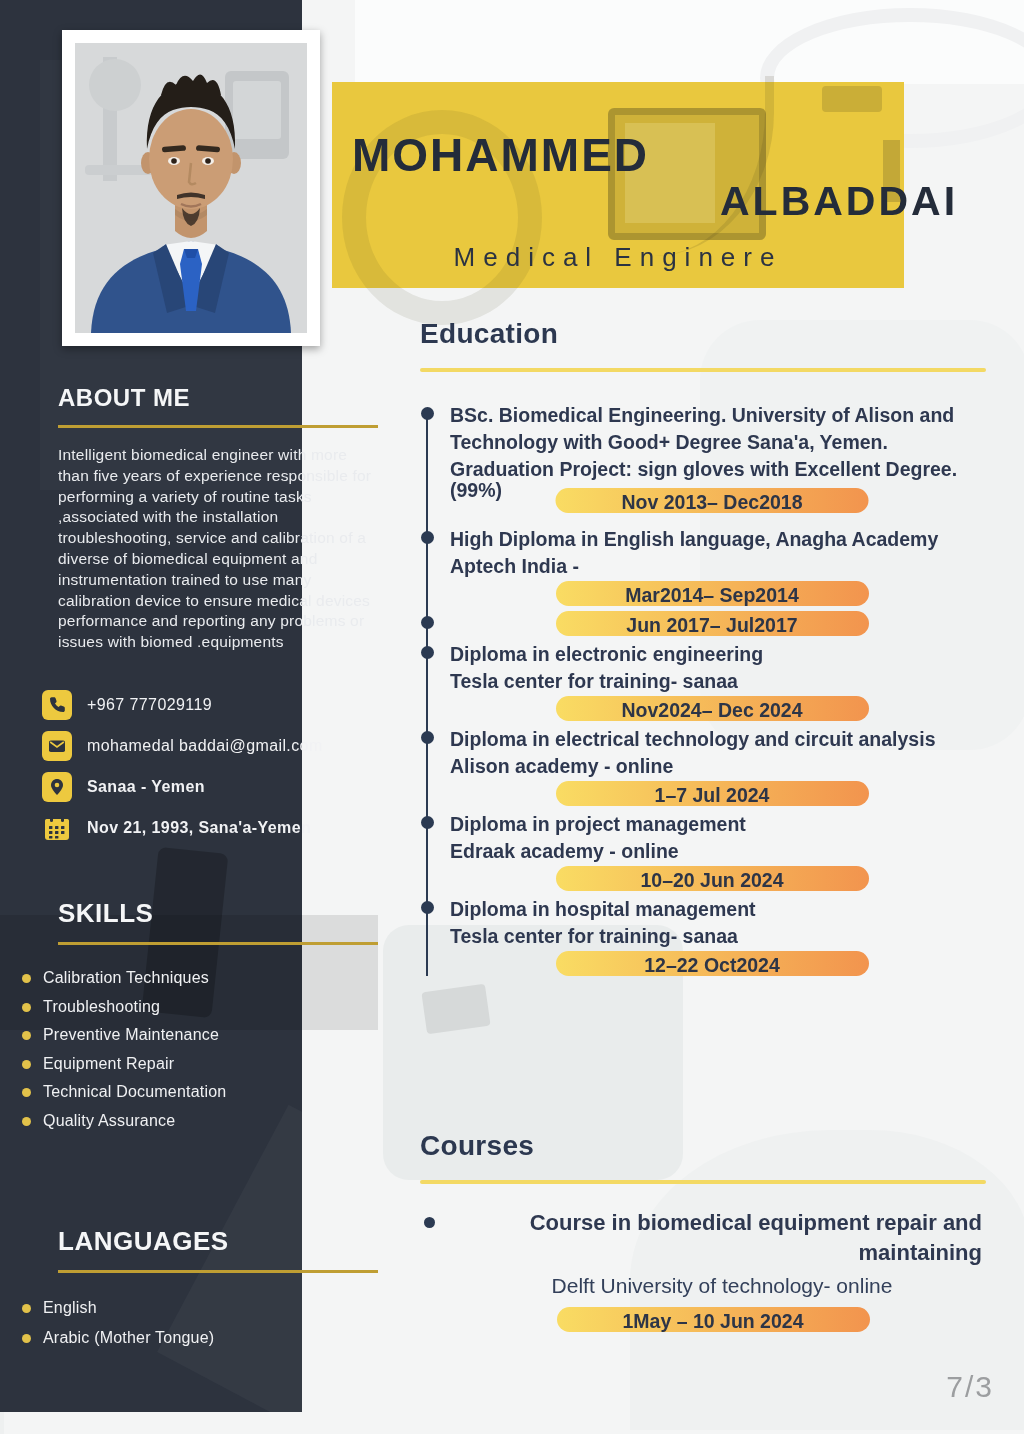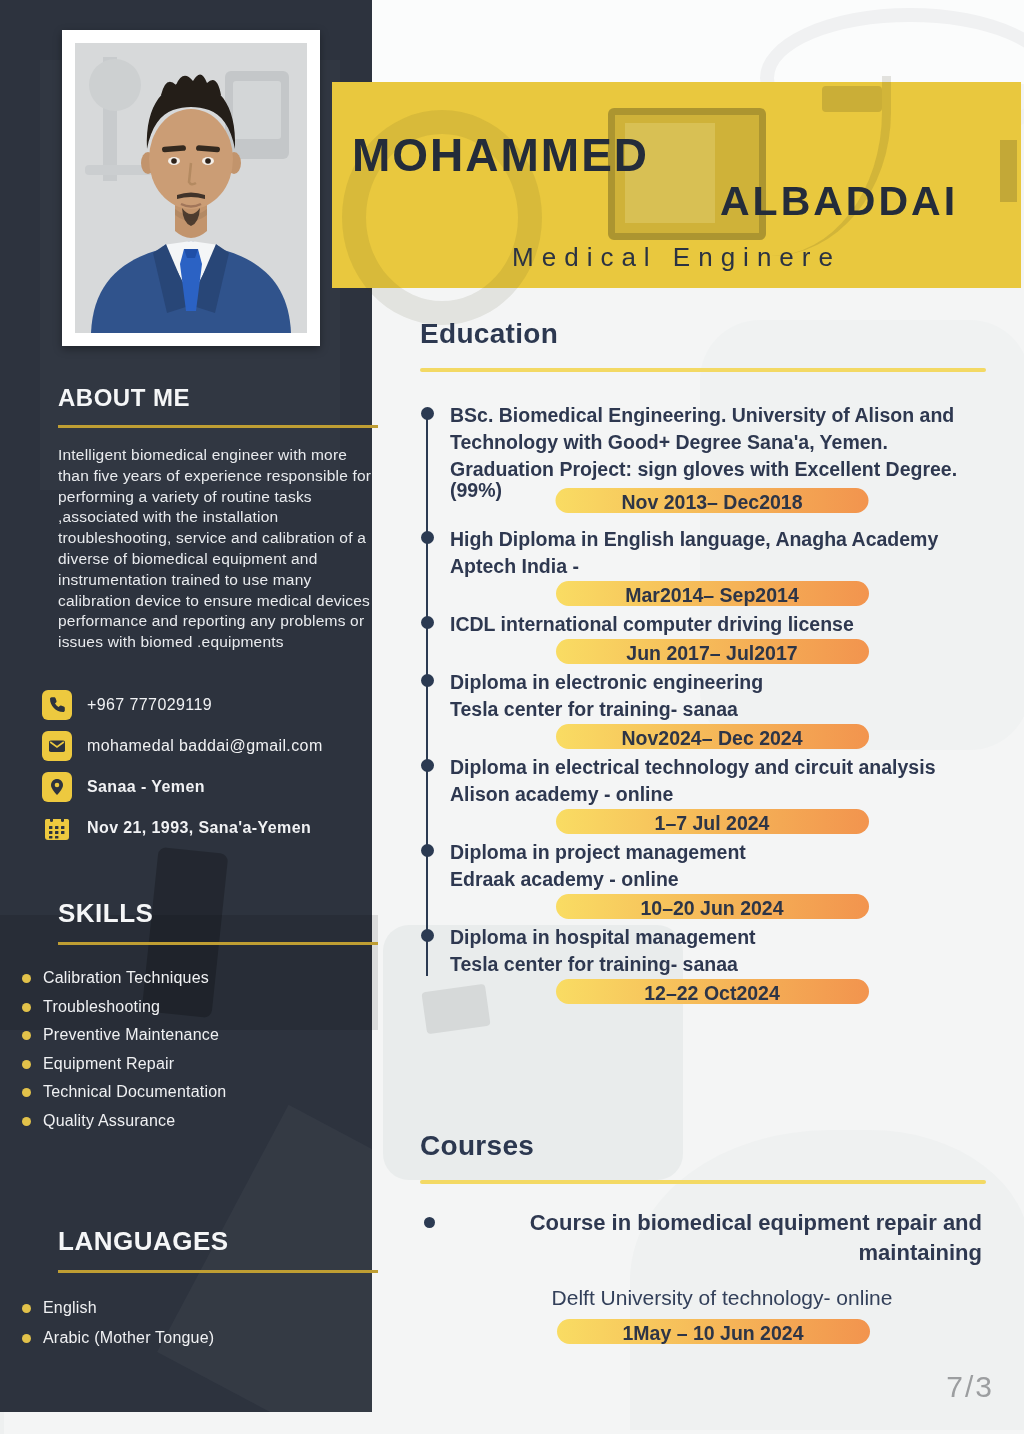--- a/index.html
+++ b/index.html
@@ -11,21 +11,21 @@
   .bg { position:absolute; z-index:0; }
   .bg-topwhite { left:355px; top:0; width:669px; height:84px; background:#fbfcfc; }
   .bg-blob1 { left:700px; top:320px; width:330px; height:430px; background:#f0f2f2; border-radius:60px; }
   .bg-machine { left:383px; top:925px; width:300px; height:255px; background:#e9ecec; border-radius:26px; }
   .bg-key { left:424px; top:988px; width:64px; height:42px; background:#d6d9d9; transform:rotate(-8deg); border-radius:4px; }
   .bg-blob2 { left:630px; top:1130px; width:400px; height:300px; background:#eff1f1; border-radius:50% 40% 0 0; }
   .bg-curve { left:760px; top:8px; width:300px; height:140px; border-radius:50%; border:14px solid #f0f1f2; background:transparent; }
   .edge-right { right:0; top:0; width:4px; height:100%; background:#eef0f0; z-index:6; }
 
   
-  .sidebar { position:absolute; left:0; top:0; width:372px; height:1412px; background:#2d333e; z-index:1; }
+  .sidebar { position:absolute; left:0; top:0; width:302px; height:1412px; background:#2d333e; z-index:1; }
   .sb-tex { position:absolute; }
   .sb-tex1 { left:150px; top:850px; width:70px; height:165px; background:rgba(0,0,0,.22); transform:rotate(6deg); border-radius:8px; }
   .sb-tex2 { left:0; top:915px; width:378px; height:115px; background:rgba(0,0,0,.10); }
   .sb-tex3 { left:210px; top:1140px; width:220px; height:280px; background:rgba(255,255,255,.035); transform:rotate(28deg); }
   .sb-tex4 { left:40px; top:60px; width:300px; height:430px; background:rgba(255,255,255,.025); }
 
   .photo-frame { position:absolute; left:62px; top:30px; width:258px; height:316px; background:#ffffff;
                  padding:13px; box-shadow:0 3px 8px rgba(0,0,0,.35); }
   .photo-frame svg { display:block; width:232px; height:290px; }
 
@@ -50,21 +50,21 @@
   .dotlist { list-style:none; margin-top:24px; }
   .dotlist li { position:relative; padding-left:21px; color:#f0f1f3; font-size:16px; font-weight:500;
                 letter-spacing:.2px; height:28.5px; }
   .dotlist li::before { content:''; position:absolute; left:0; top:5px; width:9px; height:9px;
                         border-radius:50%; background:#e2c24a; }
   .languages { left:22px; top:1226px; width:352px; }
   .languages .dotlist { margin-top:26px; }
   .languages .dotlist li { height:30px; }
 
   
-  .band { position:absolute; left:332px; top:82px; width:689px; height:206px; background:#e9c83e; z-index:2; }
+  .band { position:absolute; left:332px; top:82px; width:572px; height:206px; background:#e9c83e; z-index:2; }
   .band-shape { position:absolute; }
   .band-monitor { left:276px; top:26px; width:158px; height:132px; background:rgba(73,66,28,.16);
                   border:7px solid rgba(50,46,22,.22); border-radius:6px; }
   .band-monitor::after { content:''; position:absolute; left:10px; top:8px; width:90px; height:100px;
                          background:rgba(240,225,150,.30); }
   .band-arc { left:10px; top:28px; width:200px; height:215px; border:24px solid rgba(70,64,28,.10); border-radius:50%; }
   .band-cable { right:130px; top:-6px; width:150px; height:180px; border-right:9px solid rgba(60,55,25,.13);
                 border-radius:0 0 80% 0; }
   .band-patch { right:4px; top:58px; width:17px; height:62px; background:rgba(110,95,40,.30); }
   .band-top { left:490px; top:4px; width:60px; height:26px; background:rgba(60,55,25,.18); border-radius:4px; }
@@ -95,21 +95,21 @@
   .note-row .note { position:absolute; left:0; top:-7px; font-size:19.5px; font-weight:700; color:#2e3850; }
   .note-row .pill { position:absolute; left:50%; transform:translateX(calc(-50% - 25px)); top:2px; }
 
   
   .courses { position:absolute; left:420px; top:1128px; width:604px; z-index:3; }
   .course-entry { position:relative; margin-top:24px; }
   .course-entry::before { content:''; position:absolute; left:4px; top:9px; width:11px; height:11px;
                           border-radius:50%; background:#2b3a52; }
   .course-title { width:520px; margin:0 auto; text-align:right; font-size:22px; font-weight:600;
                   color:#2e3850; line-height:30px; }
-  .course-provider { text-align:center; font-size:21px; font-weight:400; color:#33405a; margin-top:18px; }
+  .course-provider { text-align:center; font-size:21px; font-weight:400; color:#33405a; margin-top:6px; }
   .courses .pill-row { margin-top:9px; transform:translateX(-9px); }
 
   .page-num { position:absolute; right:30px; top:1370px; font-size:30px; color:#9c9ea0;
               letter-spacing:2px; z-index:4; }
 </style>
 </head>
 <body>
 
 <div class="page">
 
@@ -267,21 +267,20 @@
 
       <div class="edu-entry gap">
         <div class="edu-line">High Diploma in English language, Anagha Academy</div>
         <div class="edu-line">Aptech India -</div>
         <div class="pill-row">
             <span class="pill">Mar2014– Sep2014</span>
           </div>
       </div>
 
       <div class="edu-entry">
-        <div class="edu-line">ICDL international computer driving license</div>
         <div class="pill-row">
             <span class="pill">Jun 2017– Jul2017</span>
           </div>
       </div>
 
       <div class="edu-entry">
         <div class="edu-line">Diploma in electronic engineering</div>
         <div class="edu-line">Tesla center for training- sanaa</div>
         <div class="pill-row">
             <span class="pill">Nov2024– Dec 2024</span>

